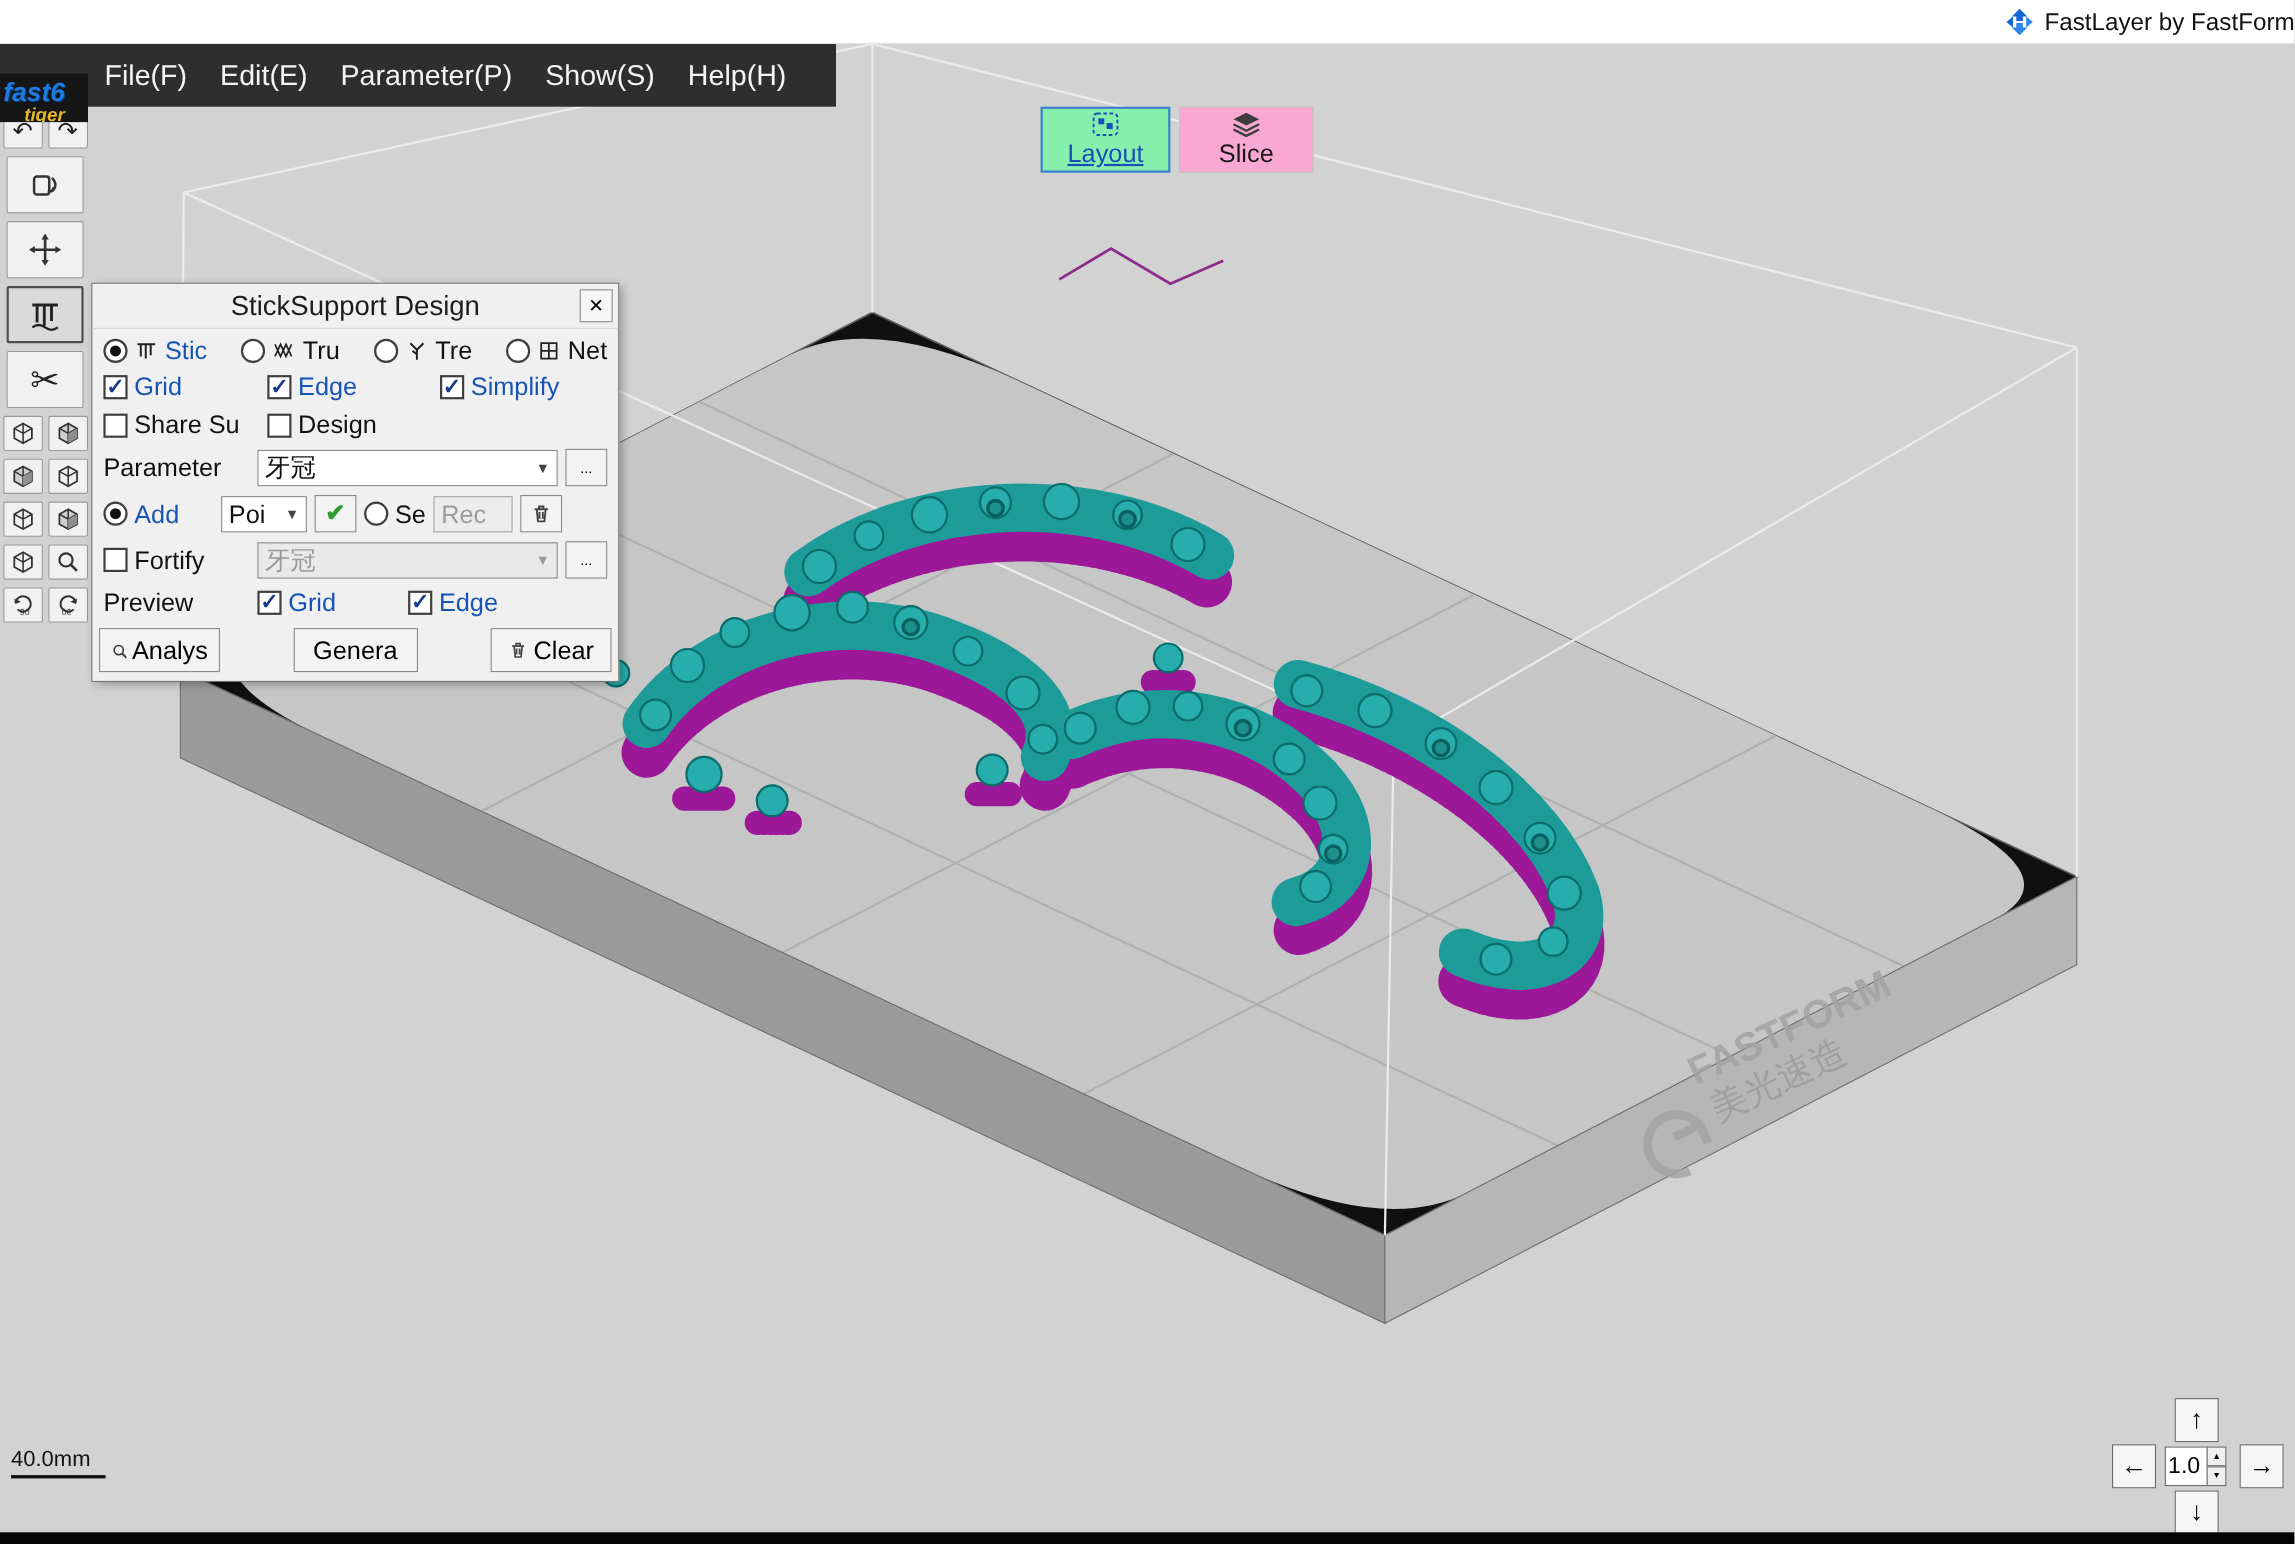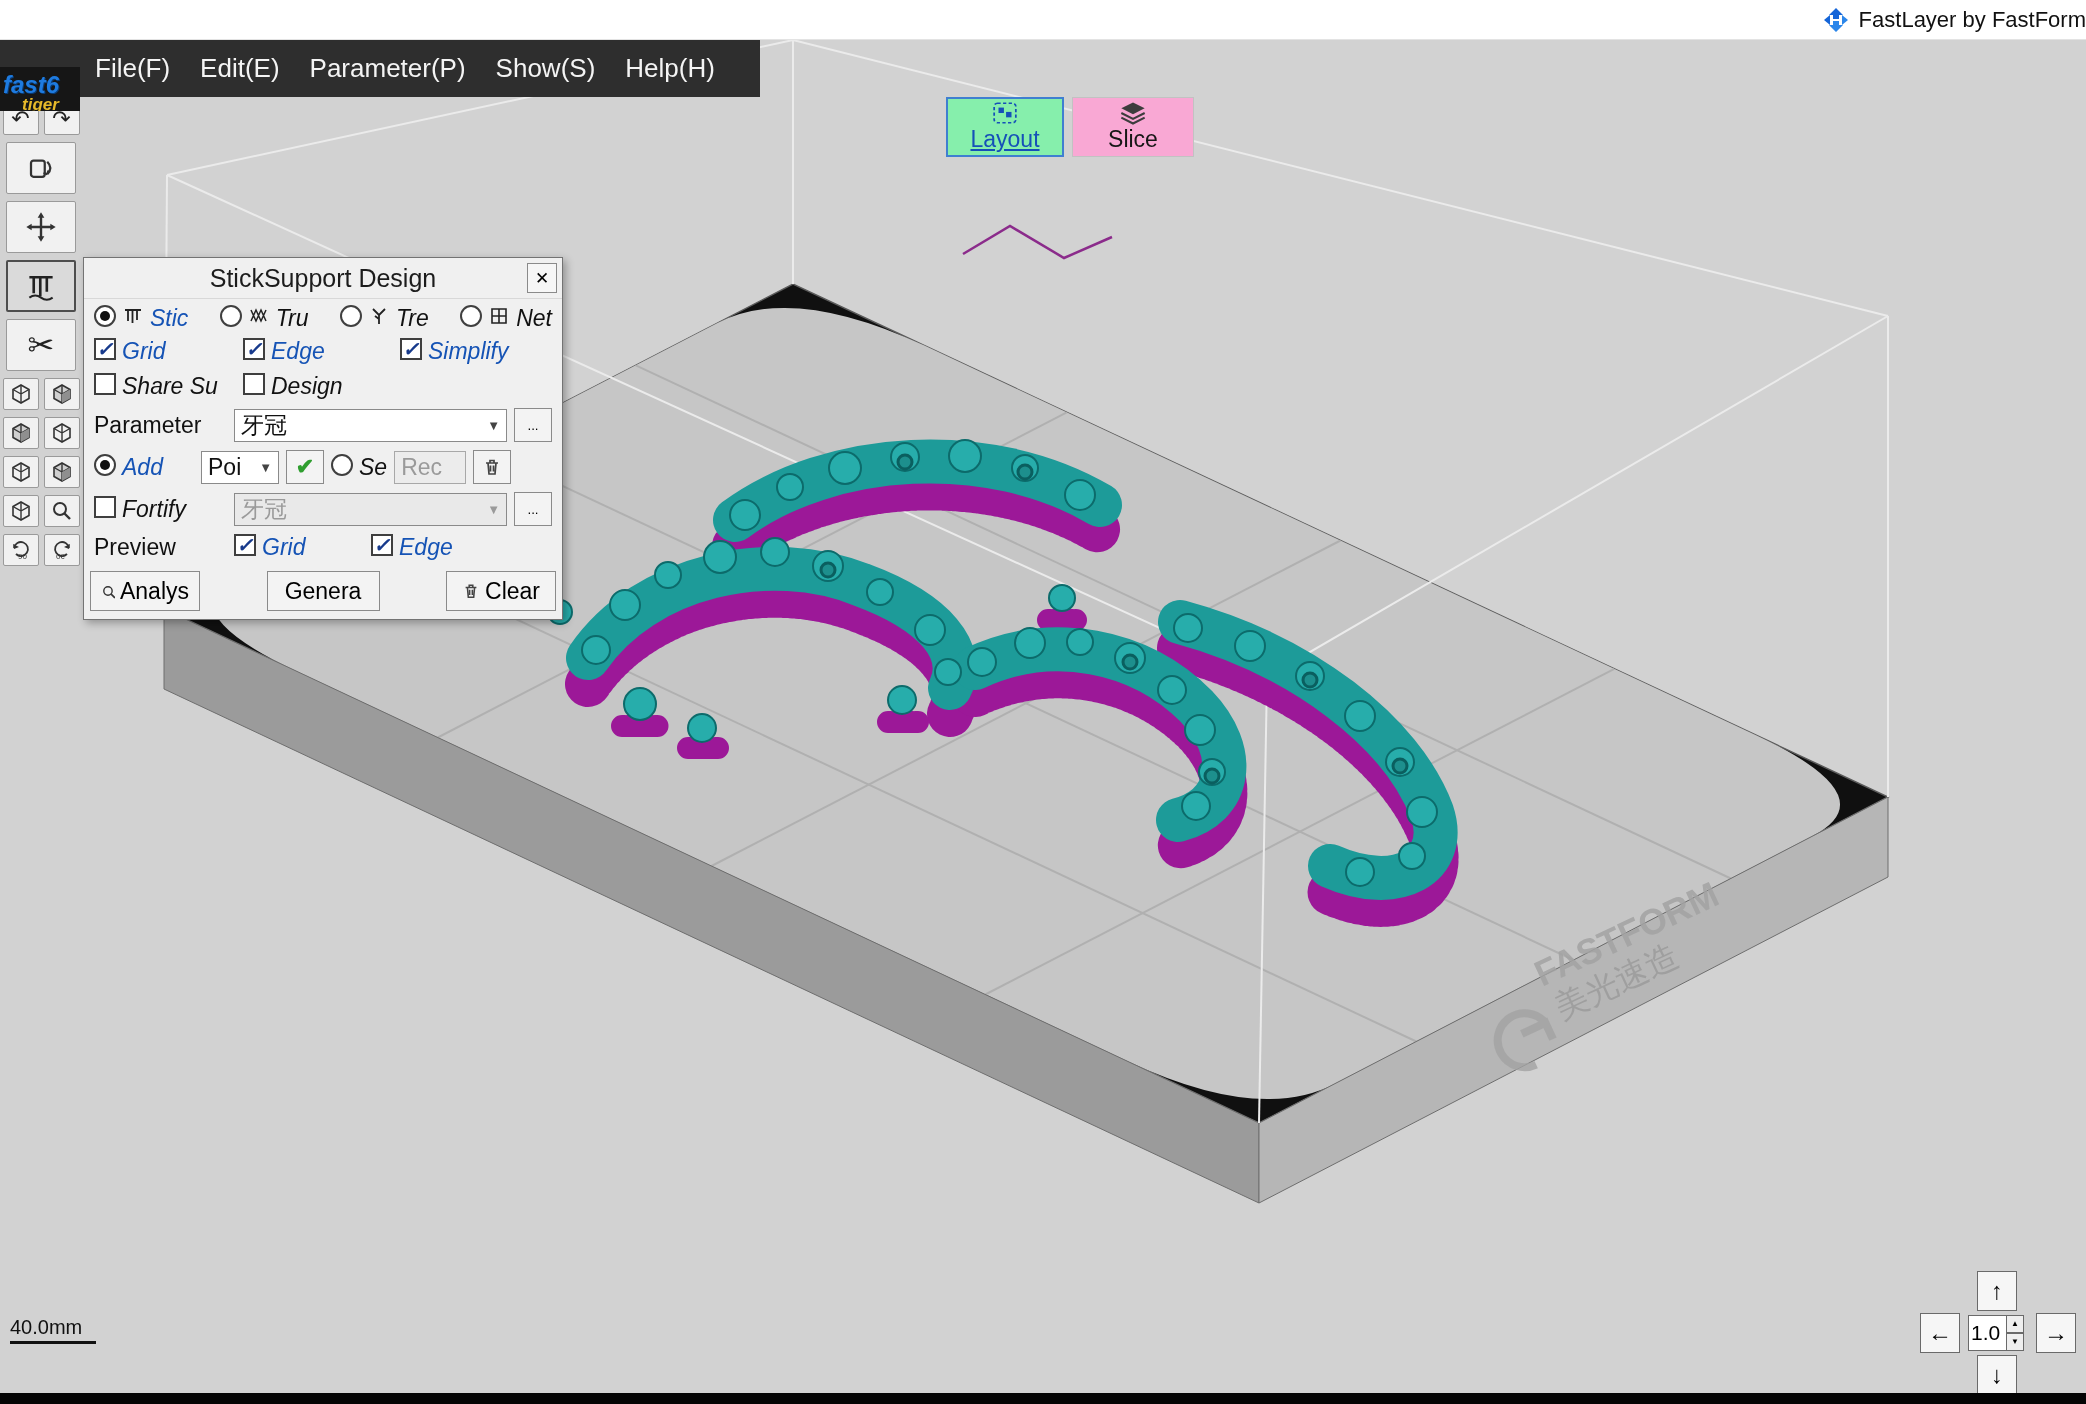--- a/index.html
+++ b/index.html
@@ -39,21 +39,21 @@
   .slice-btn .lbl{font-size:23px;}
   
   .dialog{position:absolute;left:83px;top:257px;width:480px;background:#f0f0f0;border:1px solid #737373;
     box-shadow:3px 3px 8px rgba(0,0,0,.3);z-index:30;font-size:23px;box-sizing:border-box;}
   .dlg-title{height:40px;display:flex;align-items:center;justify-content:center;position:relative;
     font-size:25px;color:#1c1c1c;border-bottom:1px solid #d8d8d8;}
   .dlg-close{position:absolute;right:5px;top:5px;width:30px;height:30px;border:1px solid #8a8a8a;
     background:#f6f6f6;font-size:17px;display:flex;align-items:center;justify-content:center;font-family:inherit;}
   .dlg-row{display:flex;align-items:center;padding:4px 10px;gap:7px;}
   .dlg-row.modes{justify-content:space-between;padding:6px 10px 2px 10px;}
-  .grp{display:flex;align-items:flex-start;gap:6px;font-style:italic;}
+  .grp{display:flex;align-items:center;gap:6px;}
   .blue{color:#1553b5;}
   .cb{width:22px;height:22px;border:2px solid #3f3f3f;background:#fff;display:inline-flex;align-items:center;
     justify-content:center;box-sizing:border-box;flex:0 0 auto;font-size:20px;color:#173a8c;font-weight:bold;}
   .cb.checked::after{content:"✓";}
   .rb{width:22px;height:22px;border:2px solid #3f3f3f;border-radius:50%;background:#fff;position:relative;
     box-sizing:border-box;flex:0 0 auto;}
   .rb.checked::after{content:"";position:absolute;left:4px;top:4px;right:4px;bottom:4px;border-radius:50%;background:#101010;}
   .combo{height:33px;border:1px solid #8a8a8a;background:#fff;display:flex;align-items:center;
     justify-content:space-between;padding:0 6px;box-sizing:border-box;gap:4px;}
   .combo .caret{font-size:13px;color:#444;}

